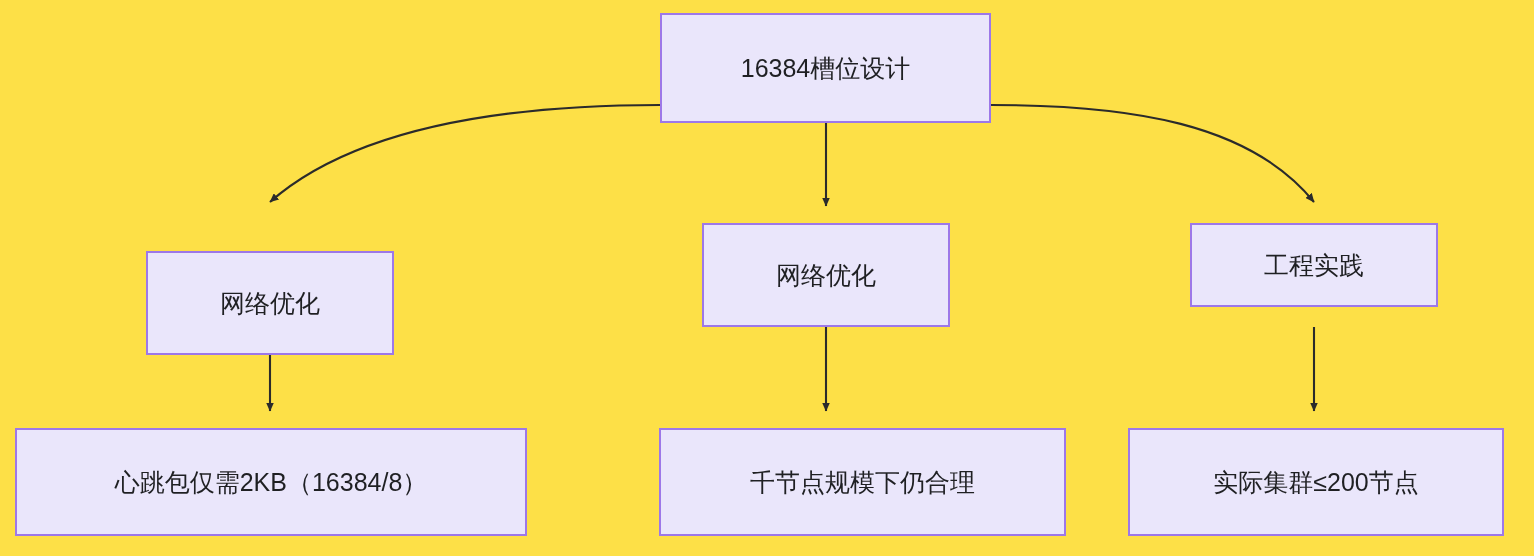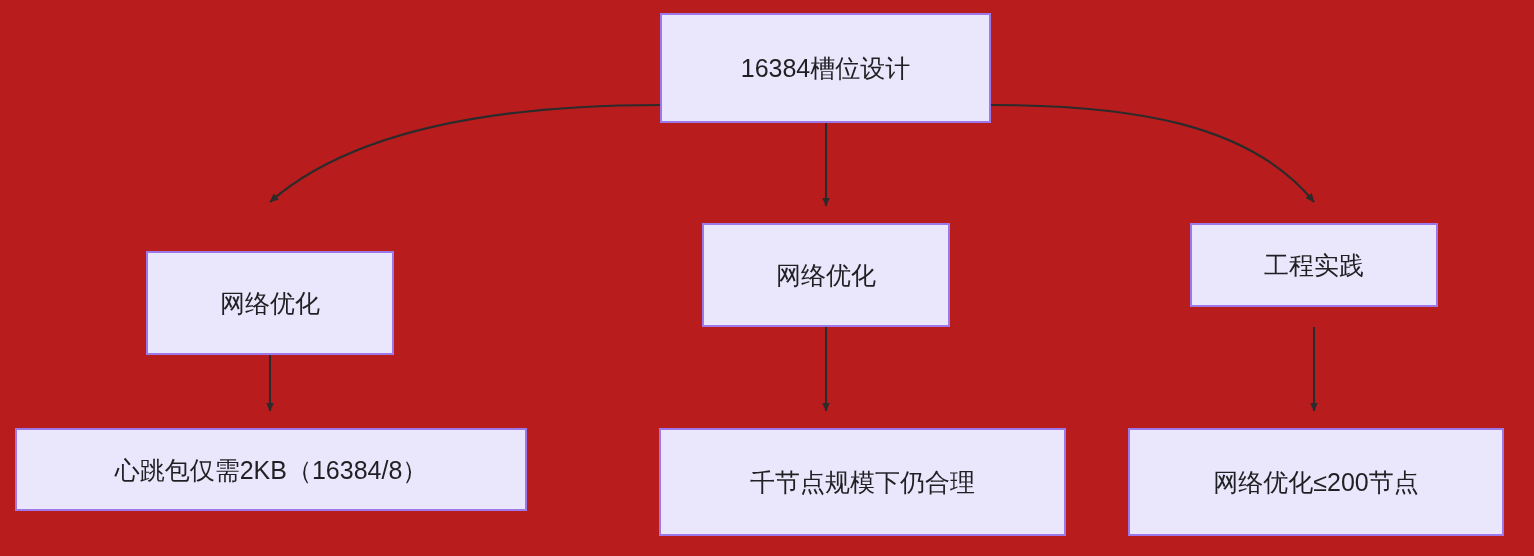--- a/index.html
+++ b/index.html
@@ -8,21 +8,21 @@
     padding: 0;
     background: #ffffff;
   }
   body {
     font-family: "Liberation Sans", "DejaVu Sans", sans-serif;
   }
   #canvas {
     position: relative;
     width: 1534px;
     height: 556px;
-    background: #b91c1c;
+    background: #fde047;
     overflow: hidden;
   }
   #edge-layer {
     position: absolute;
     left: 0;
     top: 0;
     width: 1534px;
     height: 556px;
     pointer-events: none;
   }
@@ -72,21 +72,21 @@
     top: 223px;
     width: 248px;
     height: 84px;
     font-size: 25px;
   }
   
   #node-heartbeat {
     left: 15px;
     top: 428px;
     width: 512px;
-    height: 83px;
+    height: 108px;
     font-size: 25px;
   }
   #node-thousand {
     left: 623px;
     top: 428px;
     width: 407px;
     height: 108px;
     font-size: 25px;
     margin-left: 36px;
   }
@@ -141,16 +141,16 @@
 
   <div class="node" id="node-heartbeat">
     <span class="node-label">心跳包仅需2KB（16384/8）</span>
   </div>
 
   <div class="node" id="node-thousand">
     <span class="node-label">千节点规模下仍合理</span>
   </div>
 
   <div class="node" id="node-cluster">
-    <span class="node-label">网络优化≤200节点</span>
+    <span class="node-label">实际集群≤200节点</span>
   </div>
 
 </div>
 
 </body></html>

